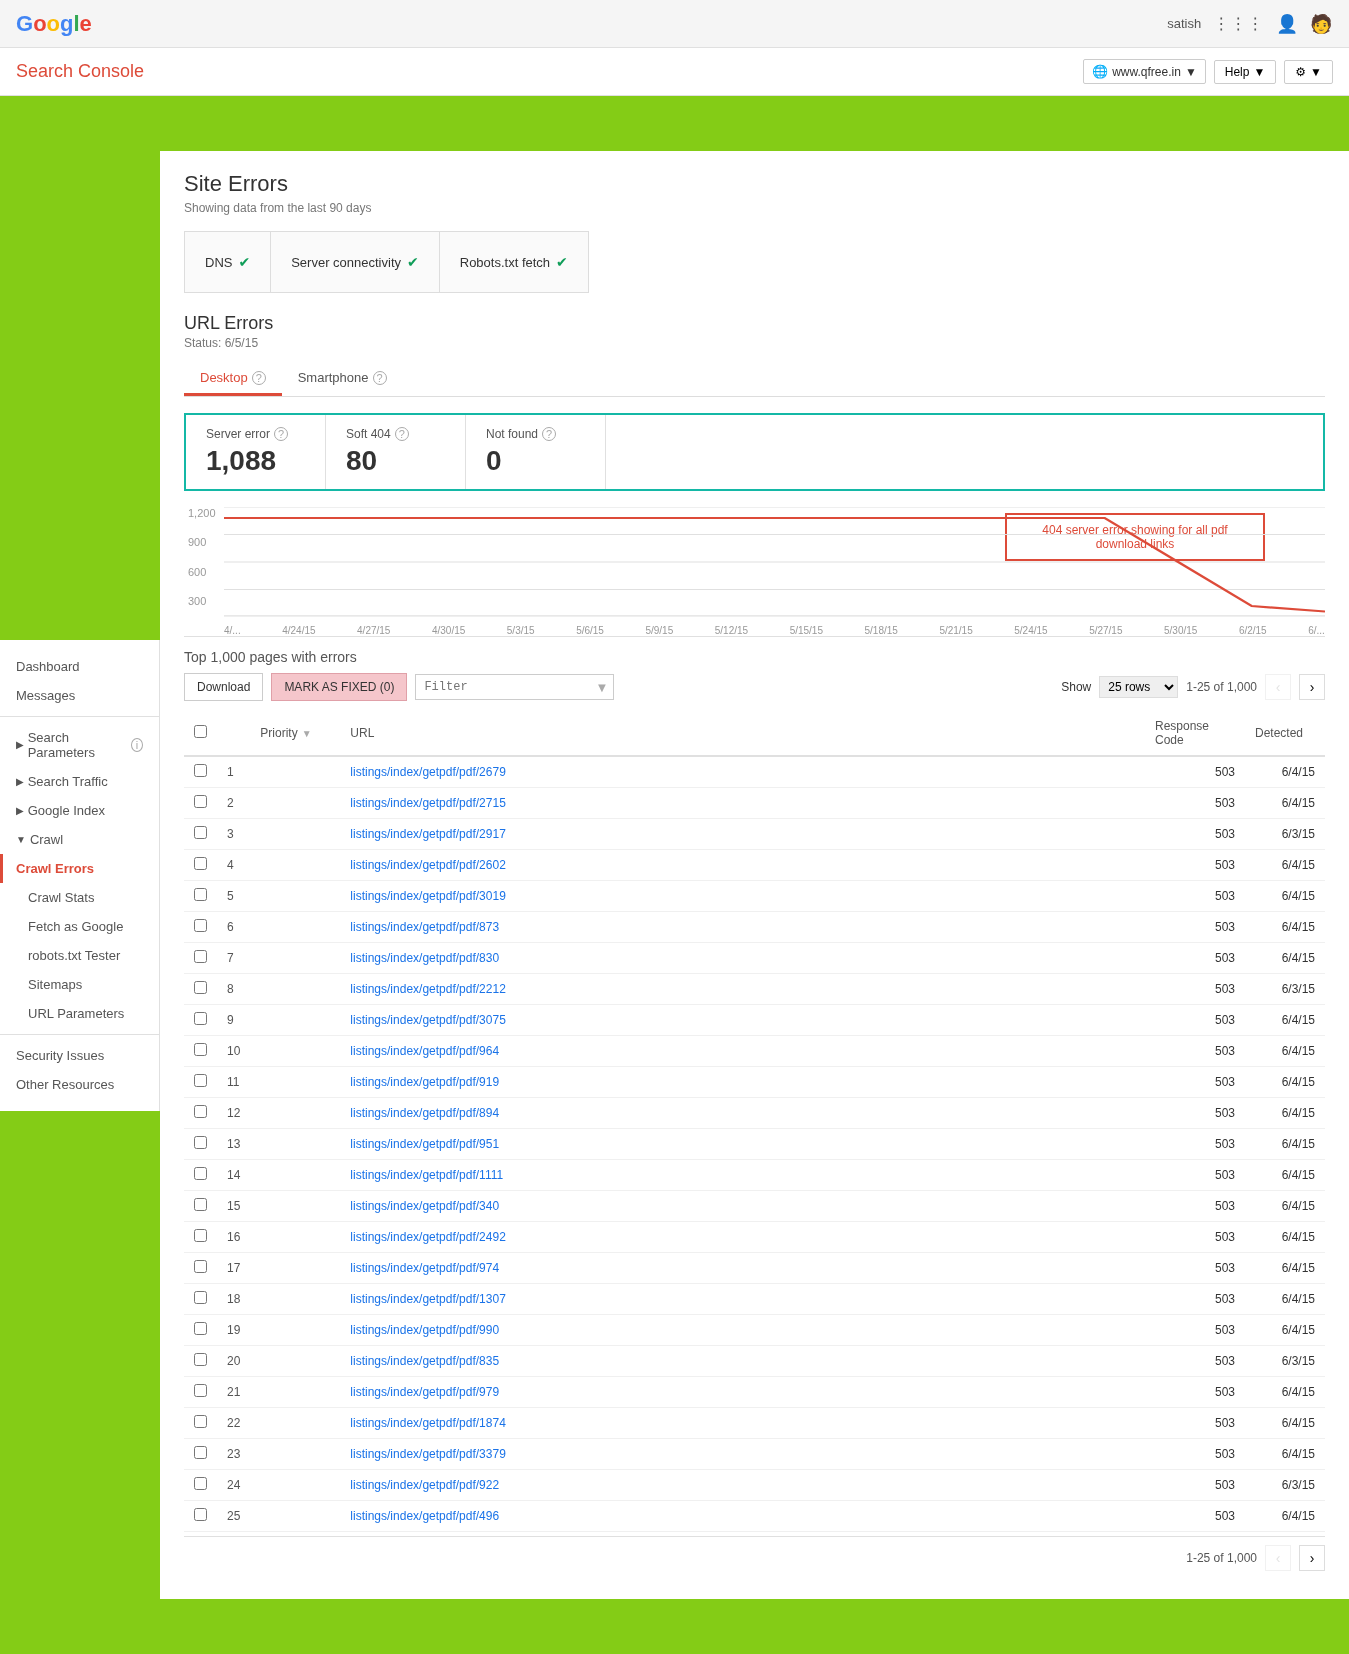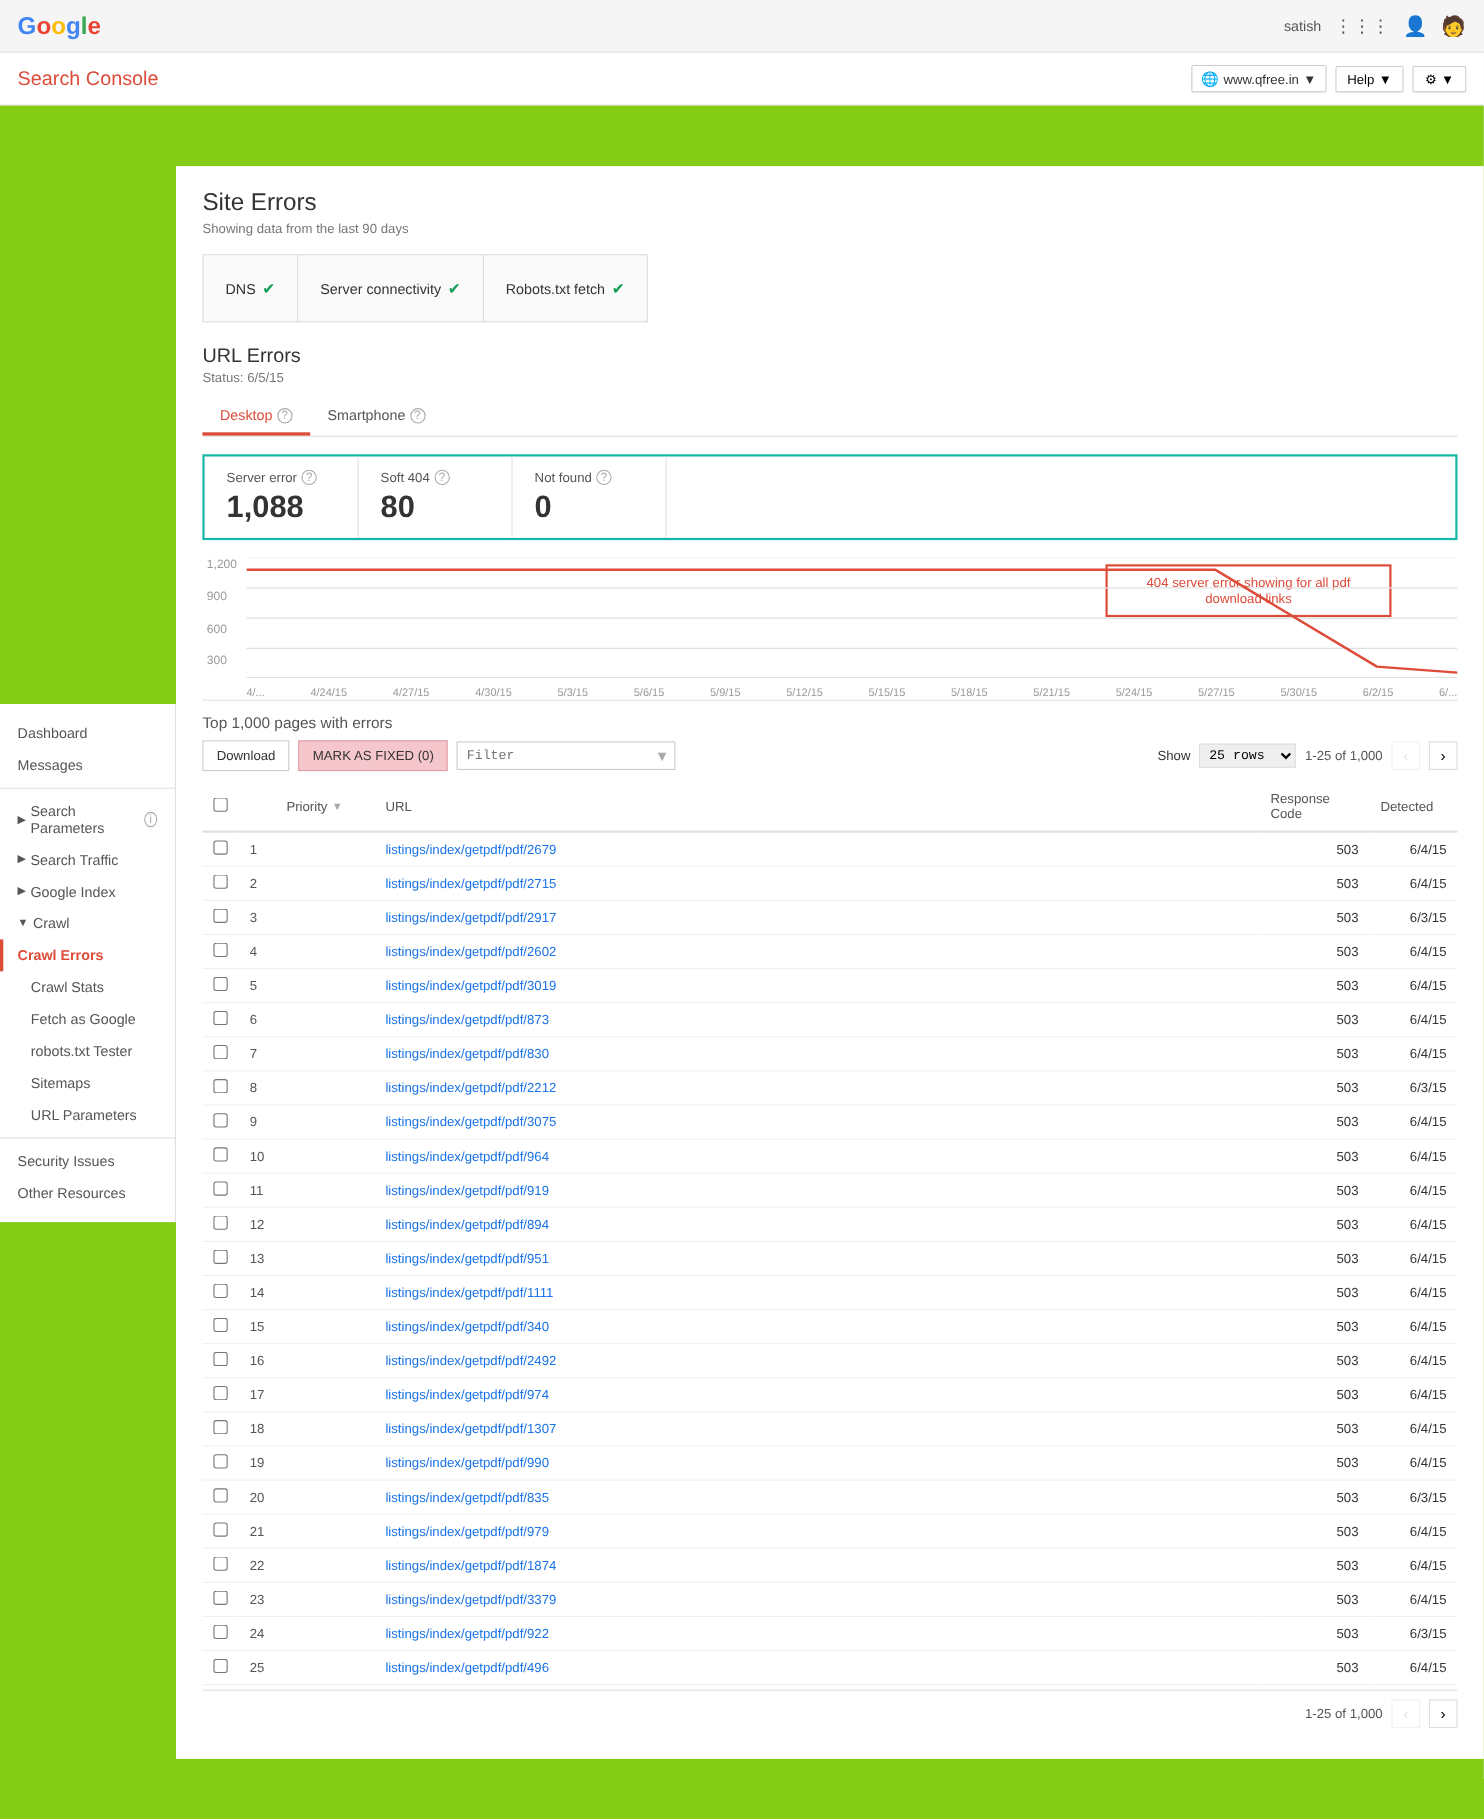--- a/index.html
+++ b/index.html
@@ -164,21 +164,21 @@
       background: white;
       width: 26px;
       height: 26px;
       display: inline-flex;
       align-items: center;
       justify-content: center;
       cursor: pointer;
       font-size: 14px;
     }
     .pag-btn:disabled { opacity: 0.4; }
-    .rows-select { border: 1px solid #ddd; padding: 2px 4px; font-size: 12px; font-family: Liberation Mono, monospace; }
+    .rows-select { border: 1px solid #ddd; padding: 2px 4px; font-size: 12px; }
 
     
     .action-bar { display: flex; align-items: center; gap: 8px; margin-bottom: 10px; }
     .btn-download {
       border: 1px solid #ccc;
       background: white;
       padding: 6px 12px;
       font-size: 12px;
       cursor: pointer;
       color: #333;

